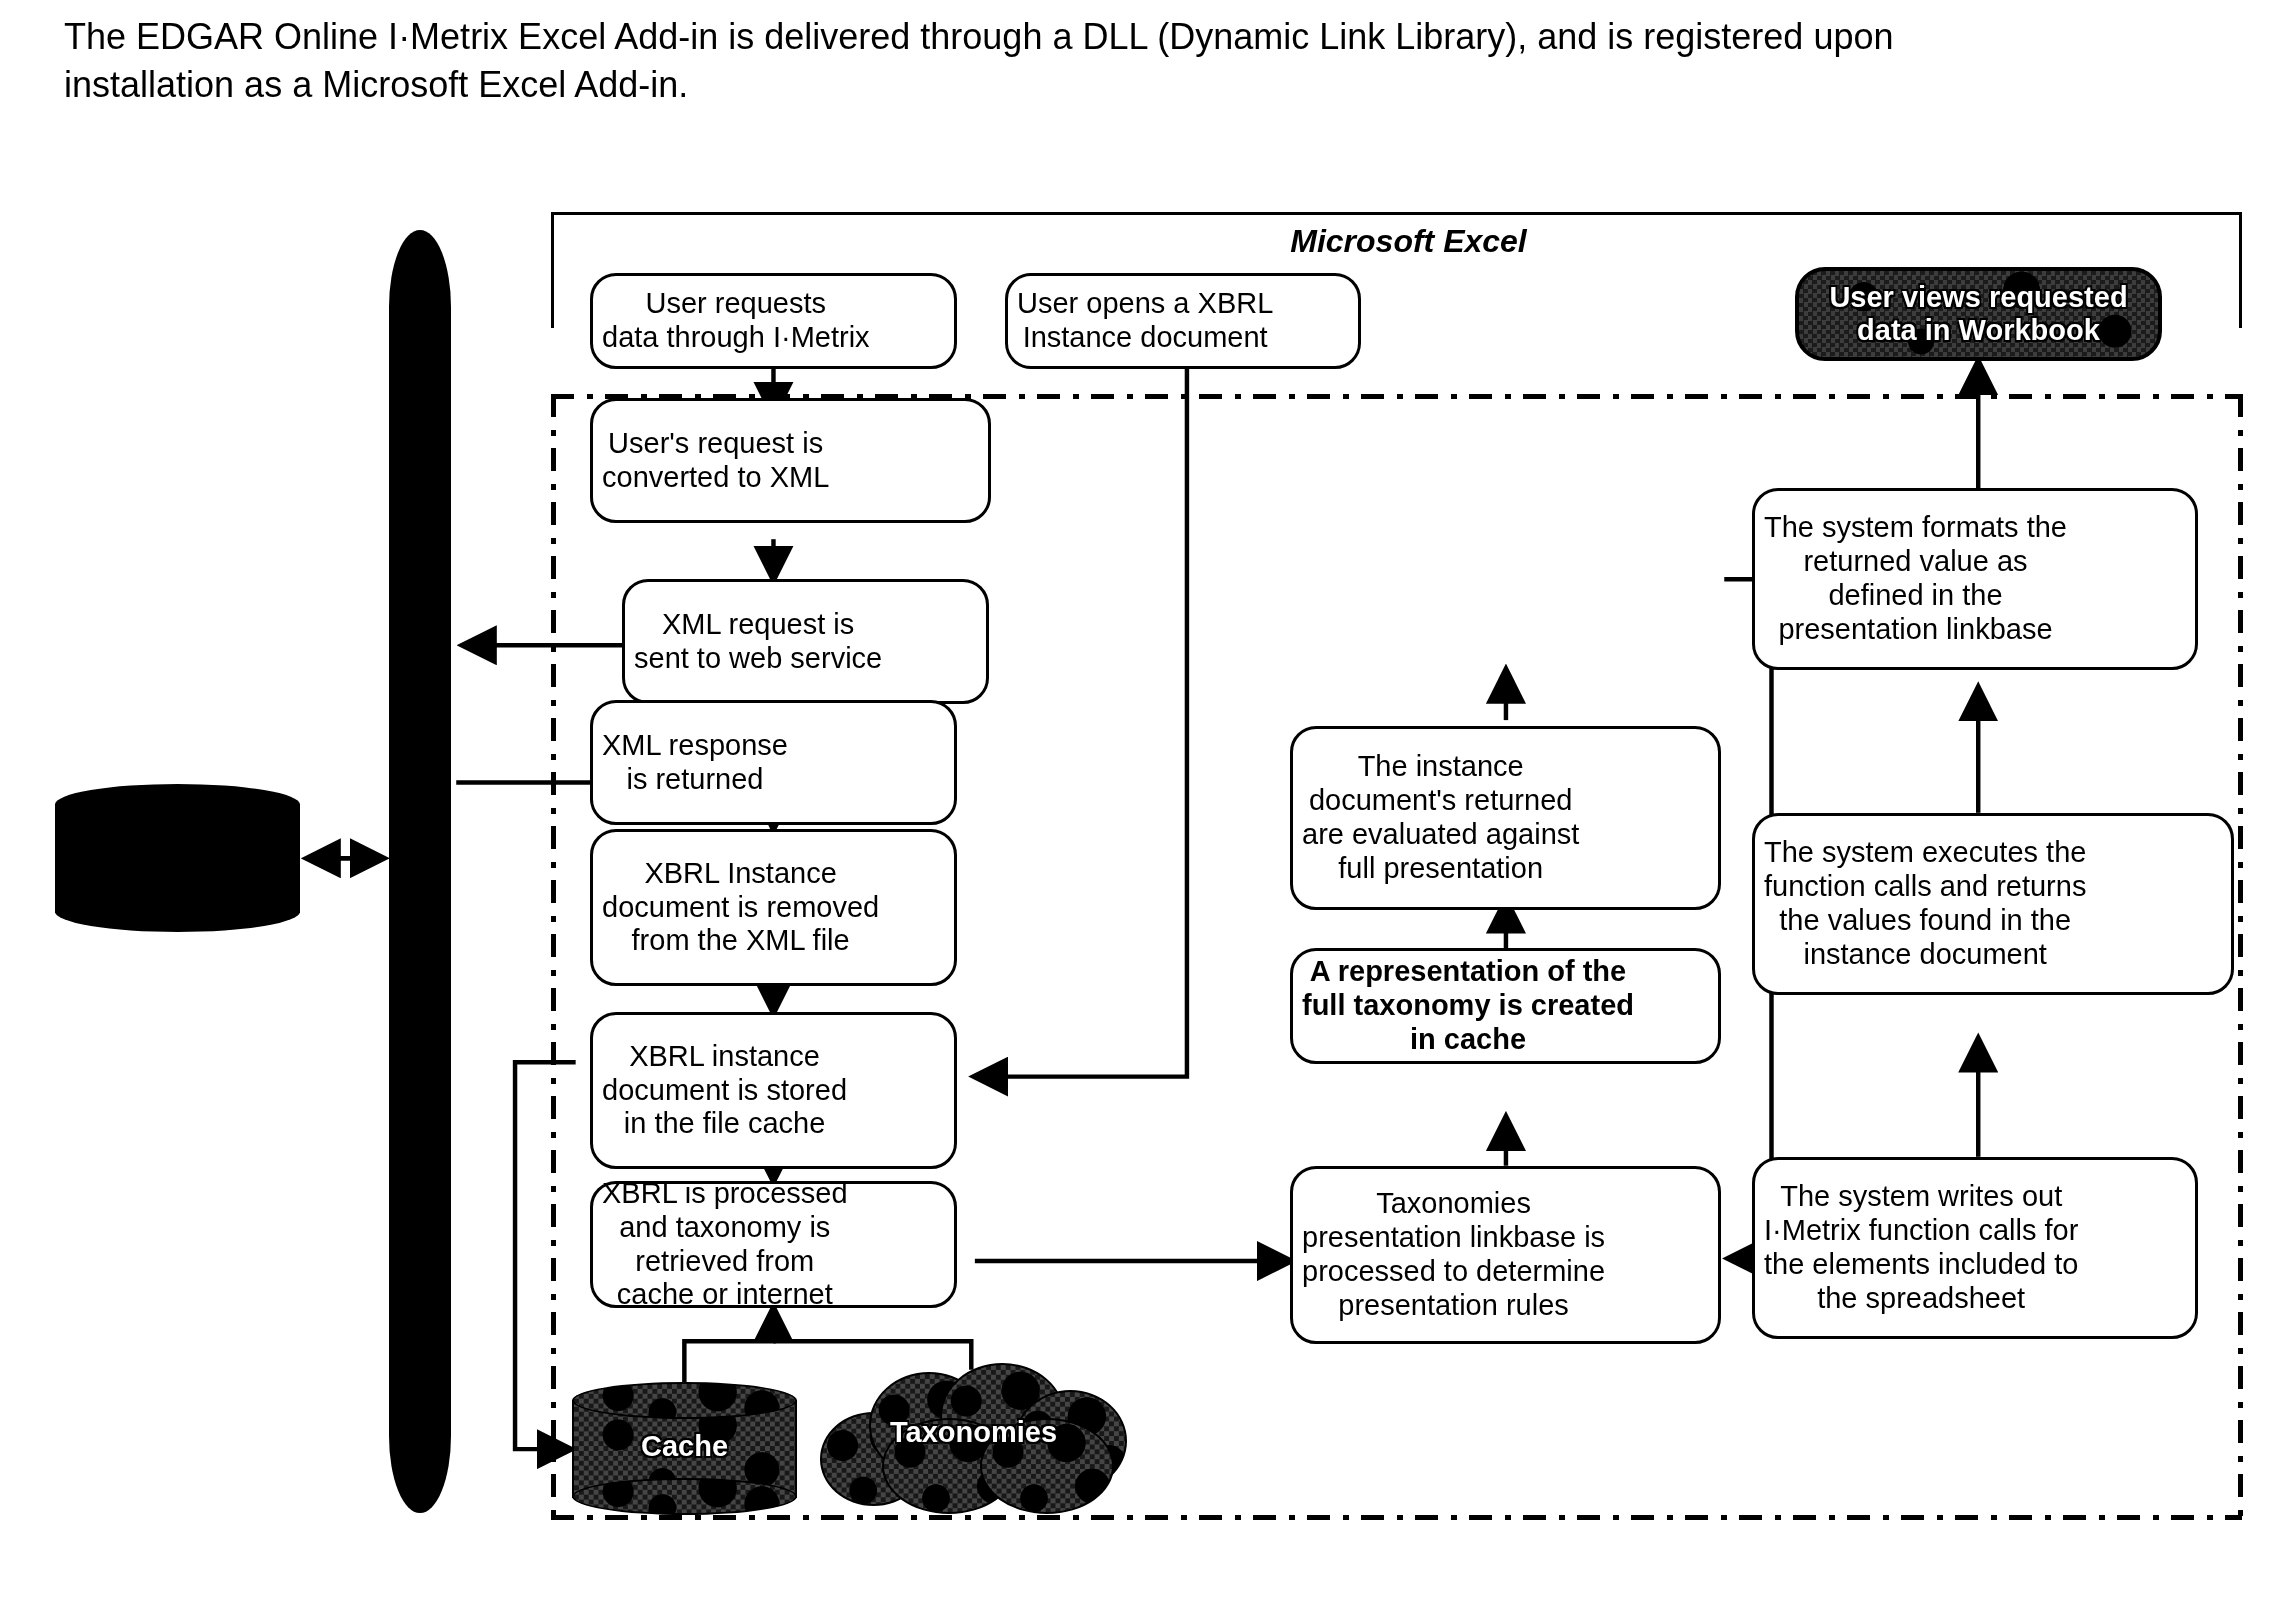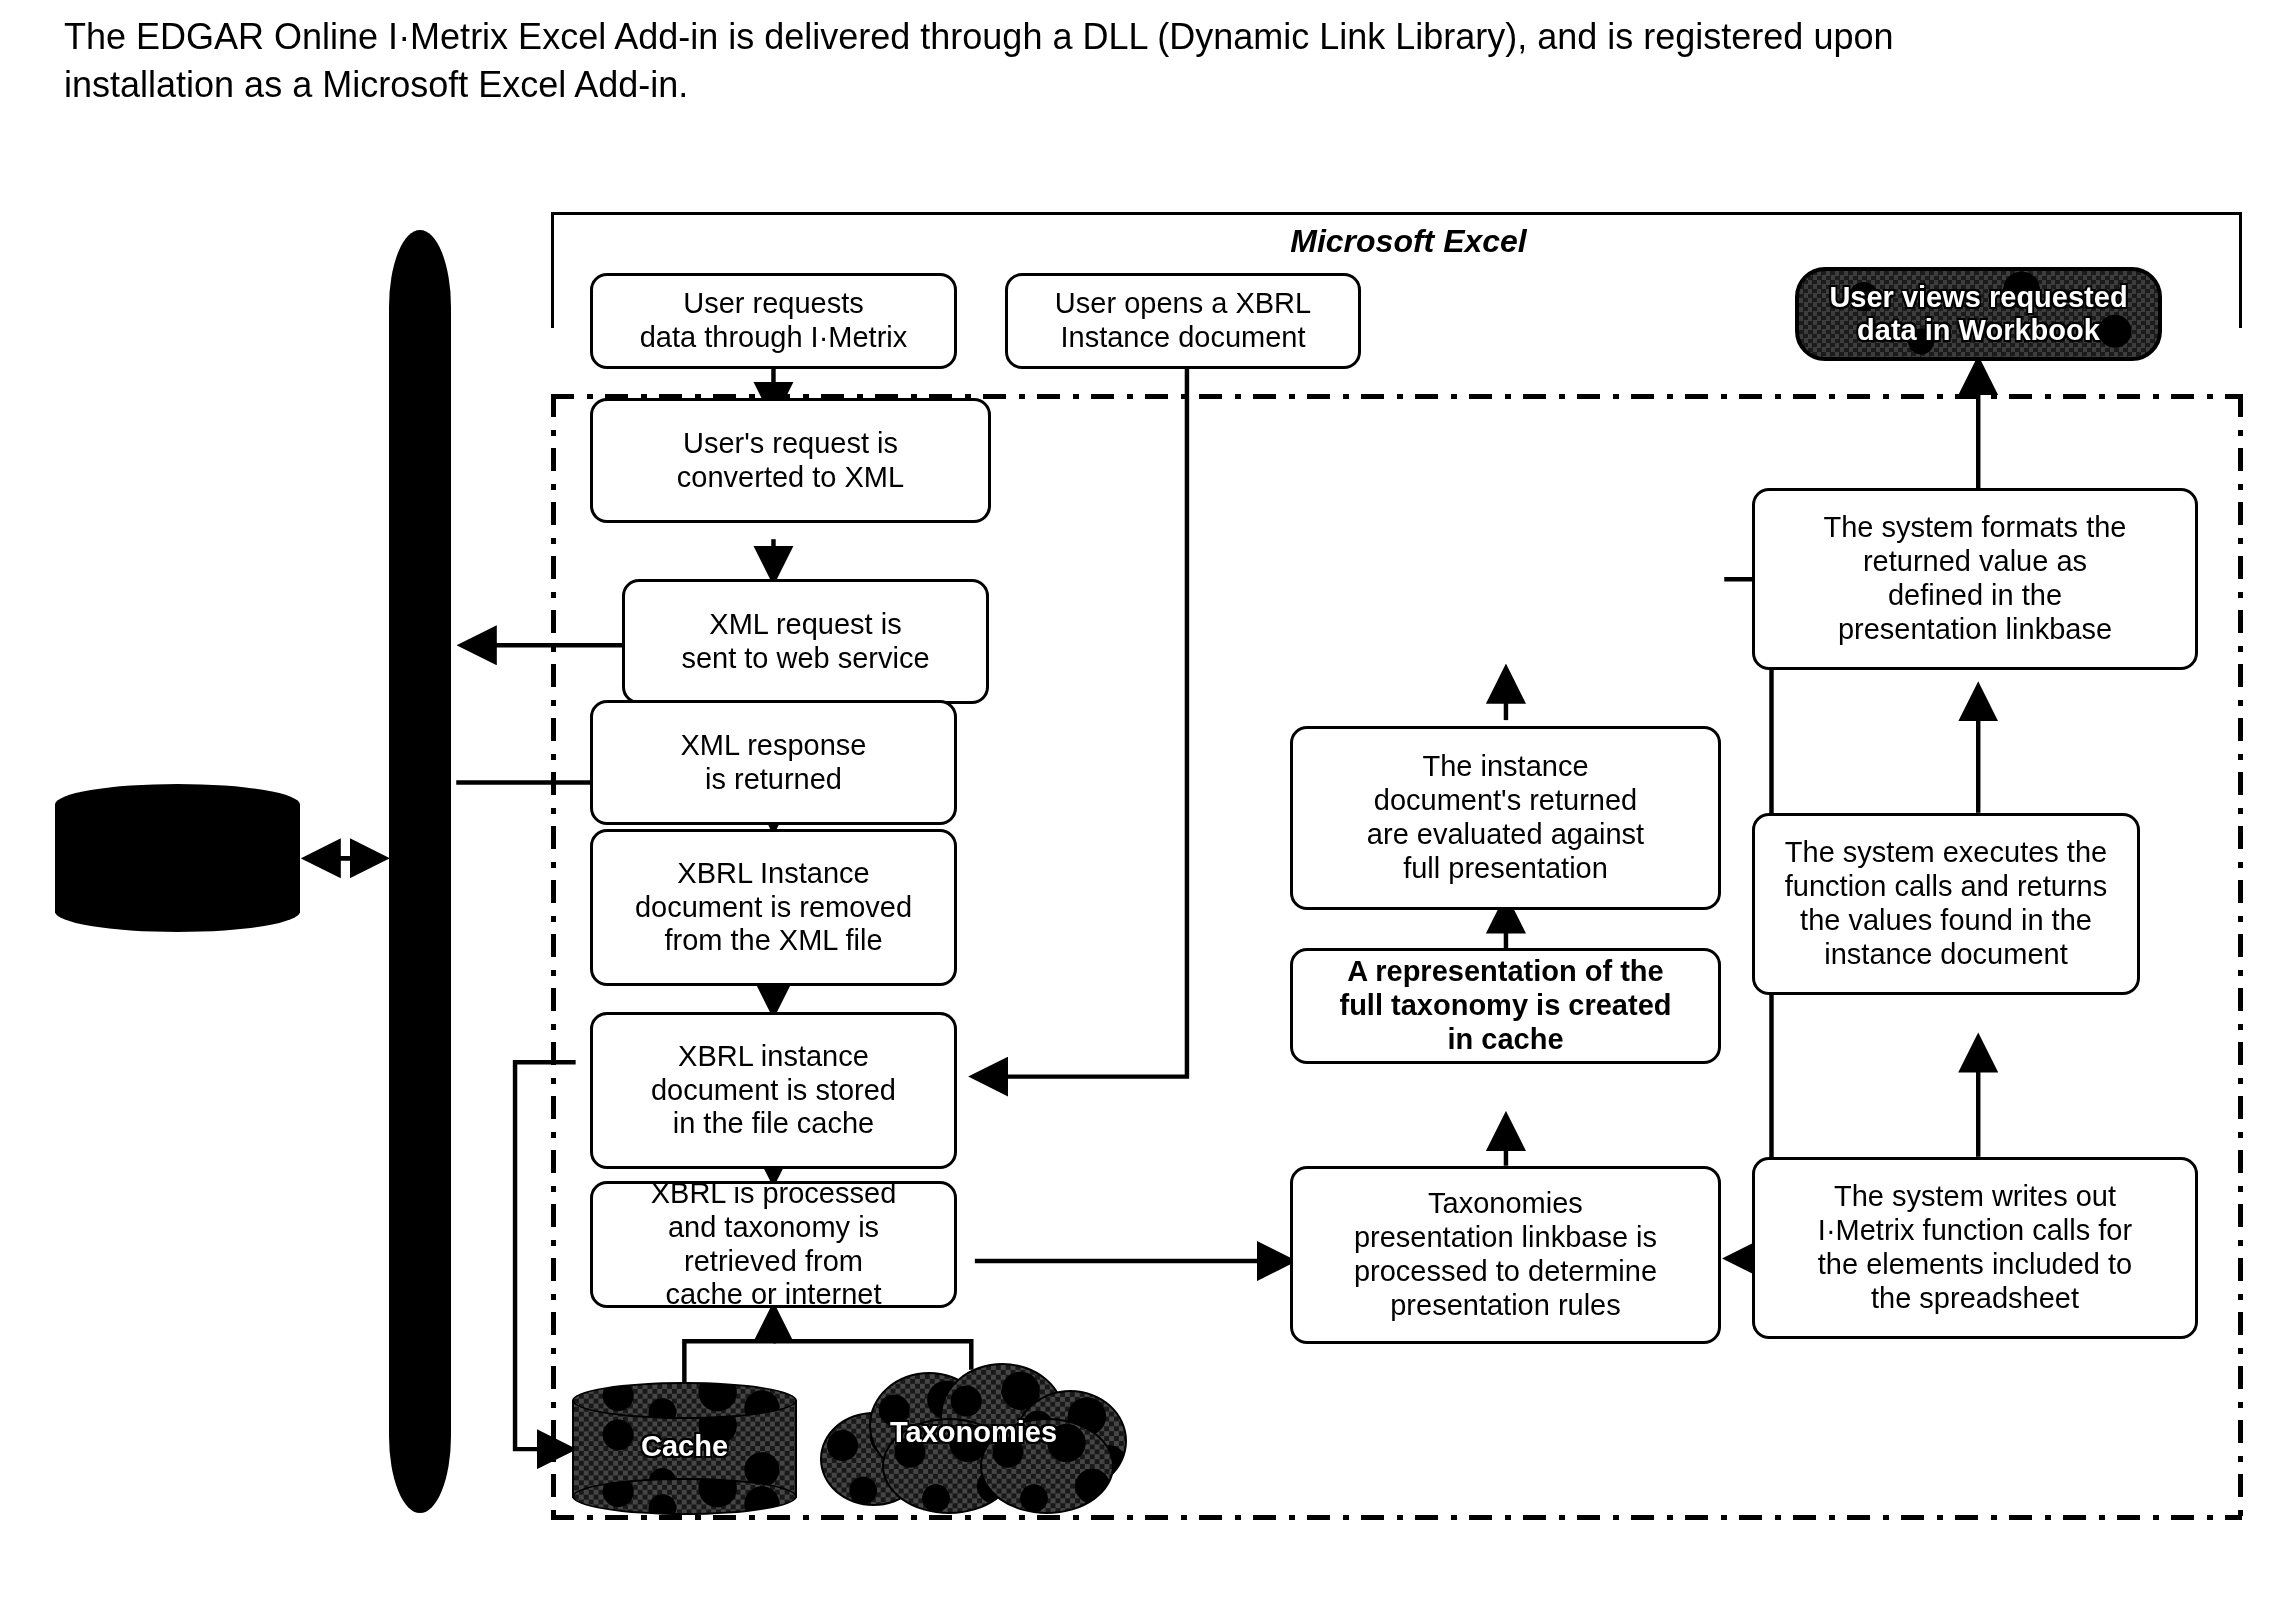--- a/index.html
+++ b/index.html
@@ -21,22 +21,22 @@
   #addin-top{left:551px;top:394px;width:1691px;height:4.5px;
     background:repeating-linear-gradient(to right,#000 0 23px,transparent 23px 36px,#000 36px 42px,transparent 42px 54px);}
   #addin-bottom{left:551px;top:1515px;width:1691px;height:4.5px;
     background:repeating-linear-gradient(to right,#000 0 23px,transparent 23px 36px,#000 36px 42px,transparent 42px 54px);}
   #addin-left{left:551px;top:394px;width:4.5px;height:1125px;
     background:repeating-linear-gradient(to bottom,#000 0 23px,transparent 23px 36px,#000 36px 42px,transparent 42px 54px);}
   #addin-right{left:2238px;top:394px;width:4.5px;height:1125px;
     background:repeating-linear-gradient(to bottom,#000 0 23px,transparent 23px 36px,#000 36px 42px,transparent 42px 54px);}
 
   
-  .rbox{position:absolute;box-sizing:border-box;border:3.6px solid #000;border-radius:17px;
-    background:#fff;display:flex;align-items:center;justify-content:center;text-align:center;
+  .rbox{position:absolute;box-sizing:border-box;border:3.6px solid #000;border-radius:26px;
+    background:#fff;display:flex;align-items:center;text-align:center;
     font-size:29px;line-height:1.17;padding:5.3px 9px;}
 
   
   .shaded-box{position:absolute;box-sizing:border-box;border:4.5px solid #000;border-radius:30px;
     display:flex;align-items:center;justify-content:center;text-align:center;
     font-size:29px;line-height:1.15;font-weight:bold;color:#fff;overflow:hidden;
     background-color:#0a0a0a;
     background-image:
       radial-gradient(circle at 18% 30%, #000 0 14.3px, transparent 15px),
       radial-gradient(circle at 62% 22%, #000 0 18px, transparent 18.7px),
@@ -229,21 +229,21 @@
 presentation rules</span>
   </div>
 
   <div class="rbox" style="left:1752px;top:488px;width:446px;height:182px;">
     <span style="white-space:pre-line">The system formats the
 returned value as
 defined in the
 presentation linkbase</span>
   </div>
 
-  <div class="rbox" style="left:1752px;top:813px;width:388px;height:182px;">
+  <div class="rbox" style="left:1752px;top:813px;width:482px;height:182px;">
     <span style="white-space:pre-line">The system executes the
 function calls and returns
 the values found in the
 instance document</span>
   </div>
 
   <div class="rbox" style="left:1752px;top:1157px;width:446px;height:182px;">
     <span style="white-space:pre-line">The system writes out
 I·Metrix function calls for
 the elements included to

